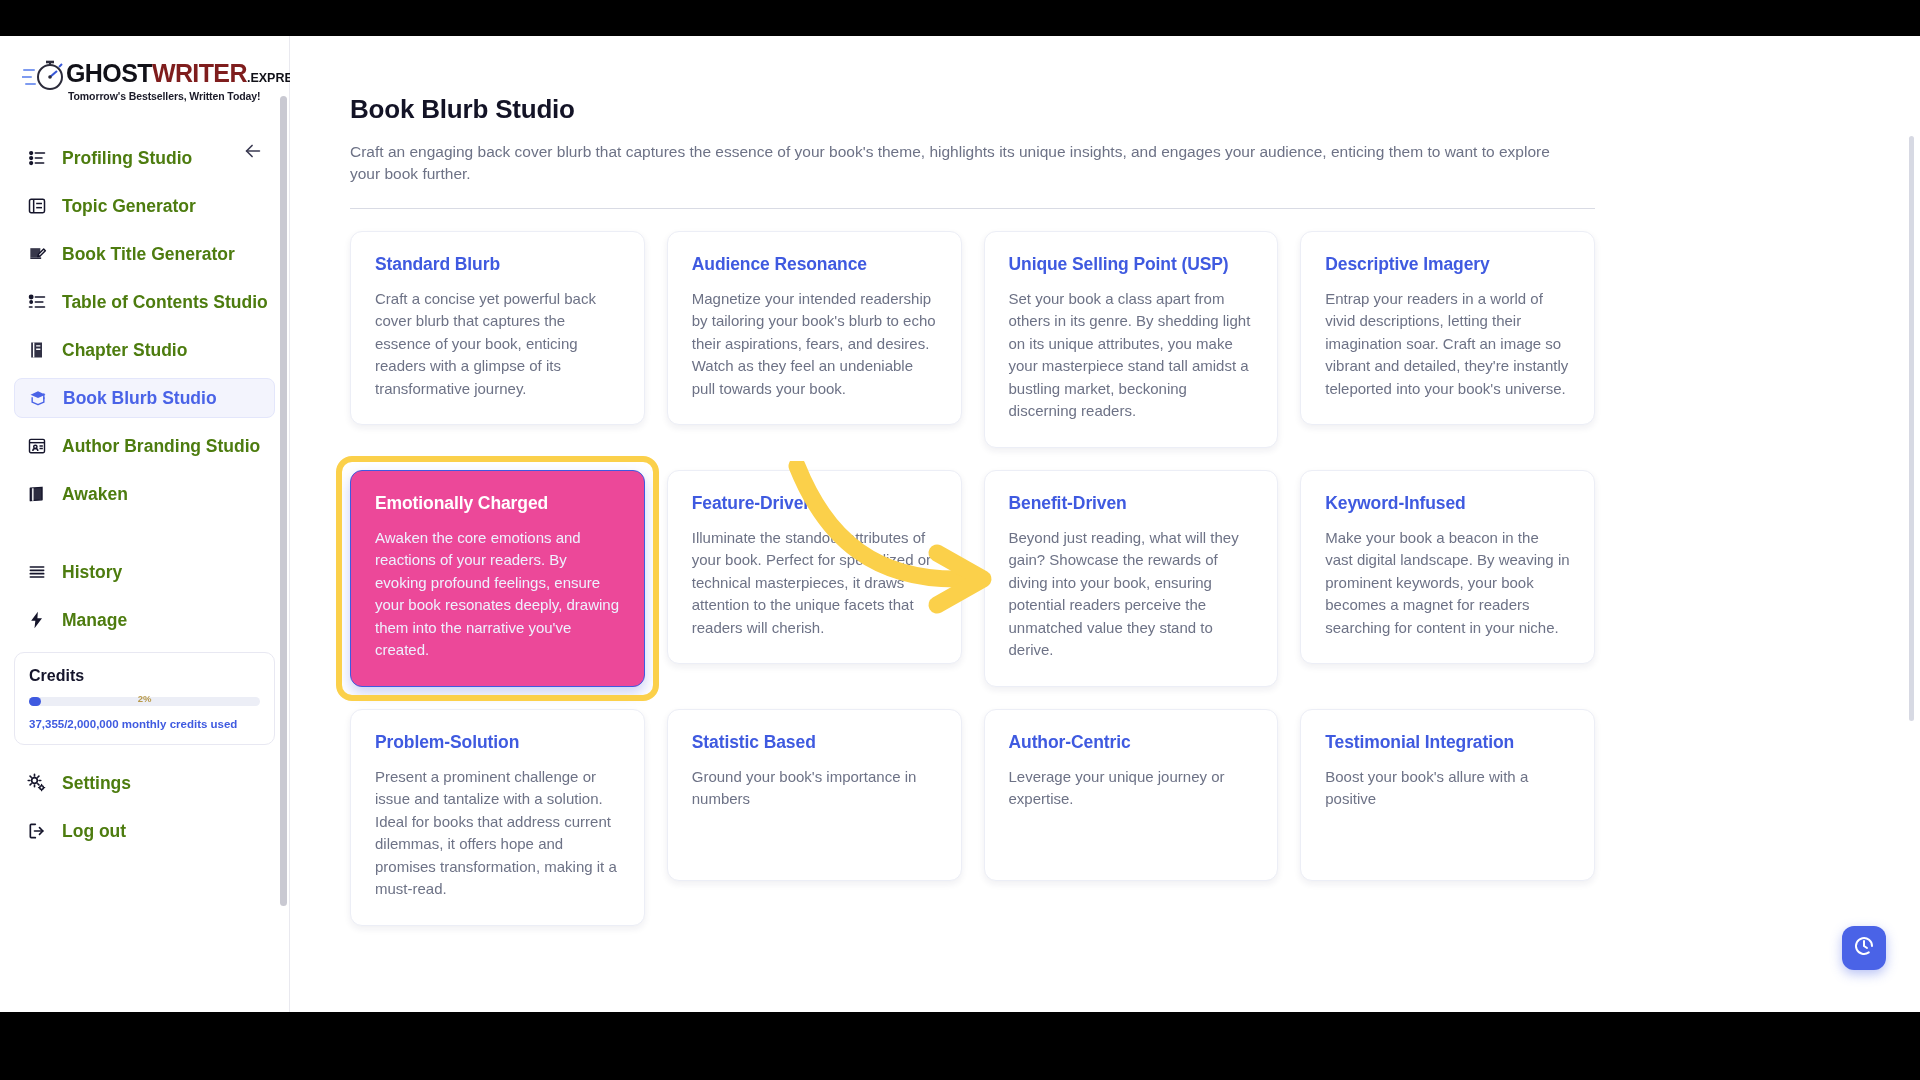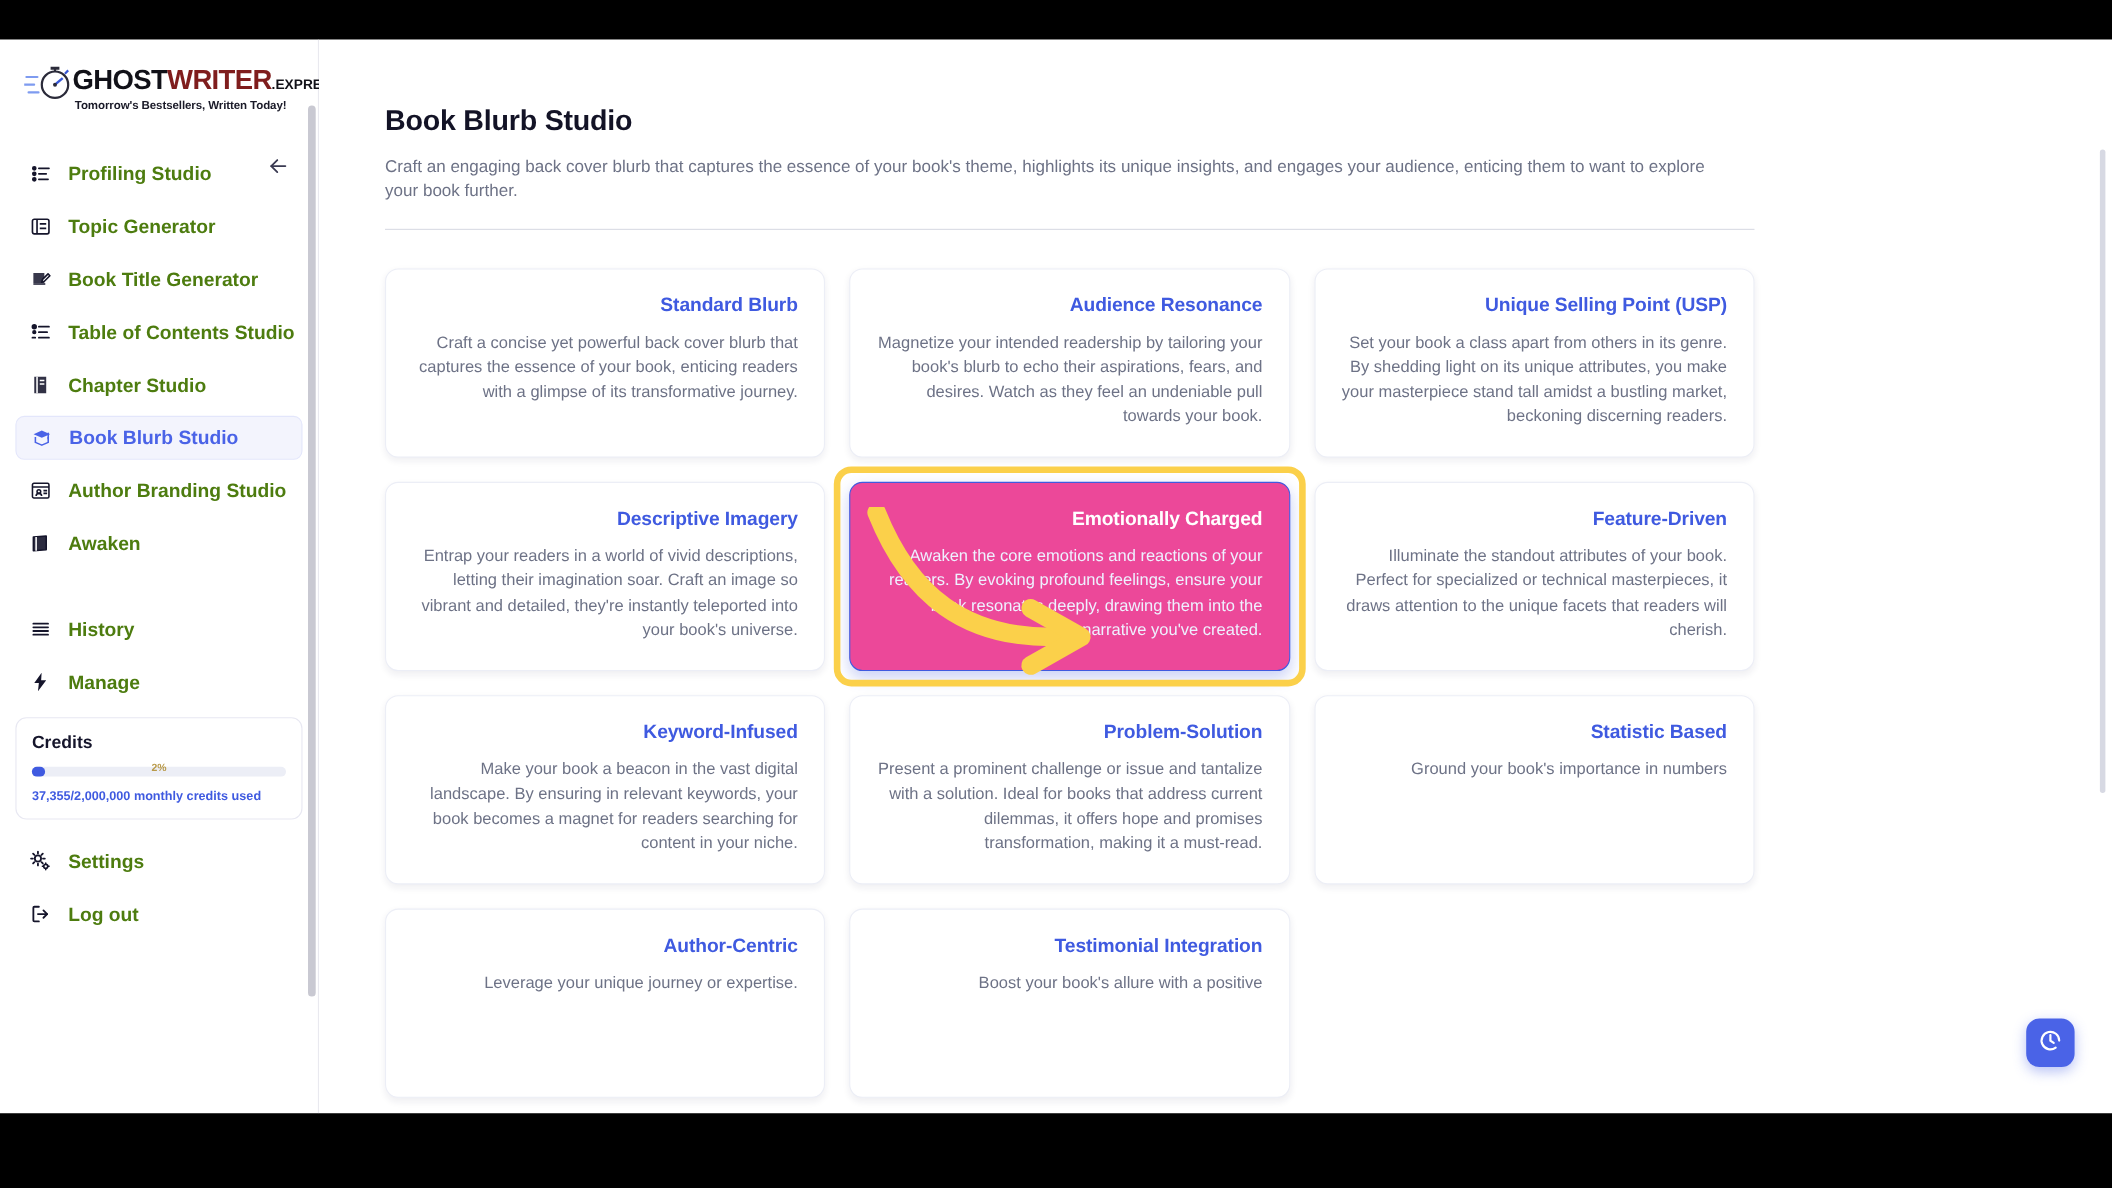--- a/index.html
+++ b/index.html
@@ -130,26 +130,25 @@
     margin-top: 16px;
     font-size: 15.5px; line-height: 1.45;
     color: #6d7286; max-width: 1220px;
   }
   .divider {
     margin: 22px 0 0 0; height: 1px; background: #d9dbe4;
     max-width: 1245px;
   }
 
   .grid {
-    margin-top: 35px;
+    margin-top: 22px;
     display: grid;
-    grid-template-columns: repeat(3, 1fr);
+    grid-template-columns: repeat(4, 1fr);
     column-gap: 22px; row-gap: 22px;
     max-width: 1245px;
-    text-align: right;
   }
   .card {
     background: #fff;
     border: 1px solid #eceef6;
     border-radius: 12px;
     box-shadow: 0 3px 7px rgba(24,30,70,0.07);
     padding: 22px 24px 24px 24px;
     min-height: 172px;
     cursor: pointer;
   }
@@ -447,25 +446,31 @@
             </div>
           </div>
 
           <div>
             <div class="card">
               <div class="card-title">Feature-Driven</div>
               <div class="card-desc">Illuminate the standout attributes of your book. Perfect for specialized or technical masterpieces, it draws attention to the unique facets that readers will cherish.</div>
             </div>
           </div>
 
+          <div>
+            <div class="card">
+              <div class="card-title">Benefit-Driven</div>
+              <div class="card-desc">Beyond just reading, what will they gain? Showcase the rewards of diving into your book, ensuring potential readers perceive the unmatched value they stand to derive.</div>
+            </div>
+          </div>
 
           <div>
             <div class="card">
               <div class="card-title">Keyword-Infused</div>
-              <div class="card-desc">Make your book a beacon in the vast digital landscape. By ensuring in relevant keywords, your book becomes a magnet for readers searching for content in your niche.</div>
+              <div class="card-desc">Make your book a beacon in the vast digital landscape. By weaving in prominent keywords, your book becomes a magnet for readers searching for content in your niche.</div>
             </div>
           </div>
 
           <div>
             <div class="card">
               <div class="card-title">Problem-Solution</div>
               <div class="card-desc">Present a prominent challenge or issue and tantalize with a solution. Ideal for books that address current dilemmas, it offers hope and promises transformation, making it a must-read.</div>
             </div>
           </div>
 

